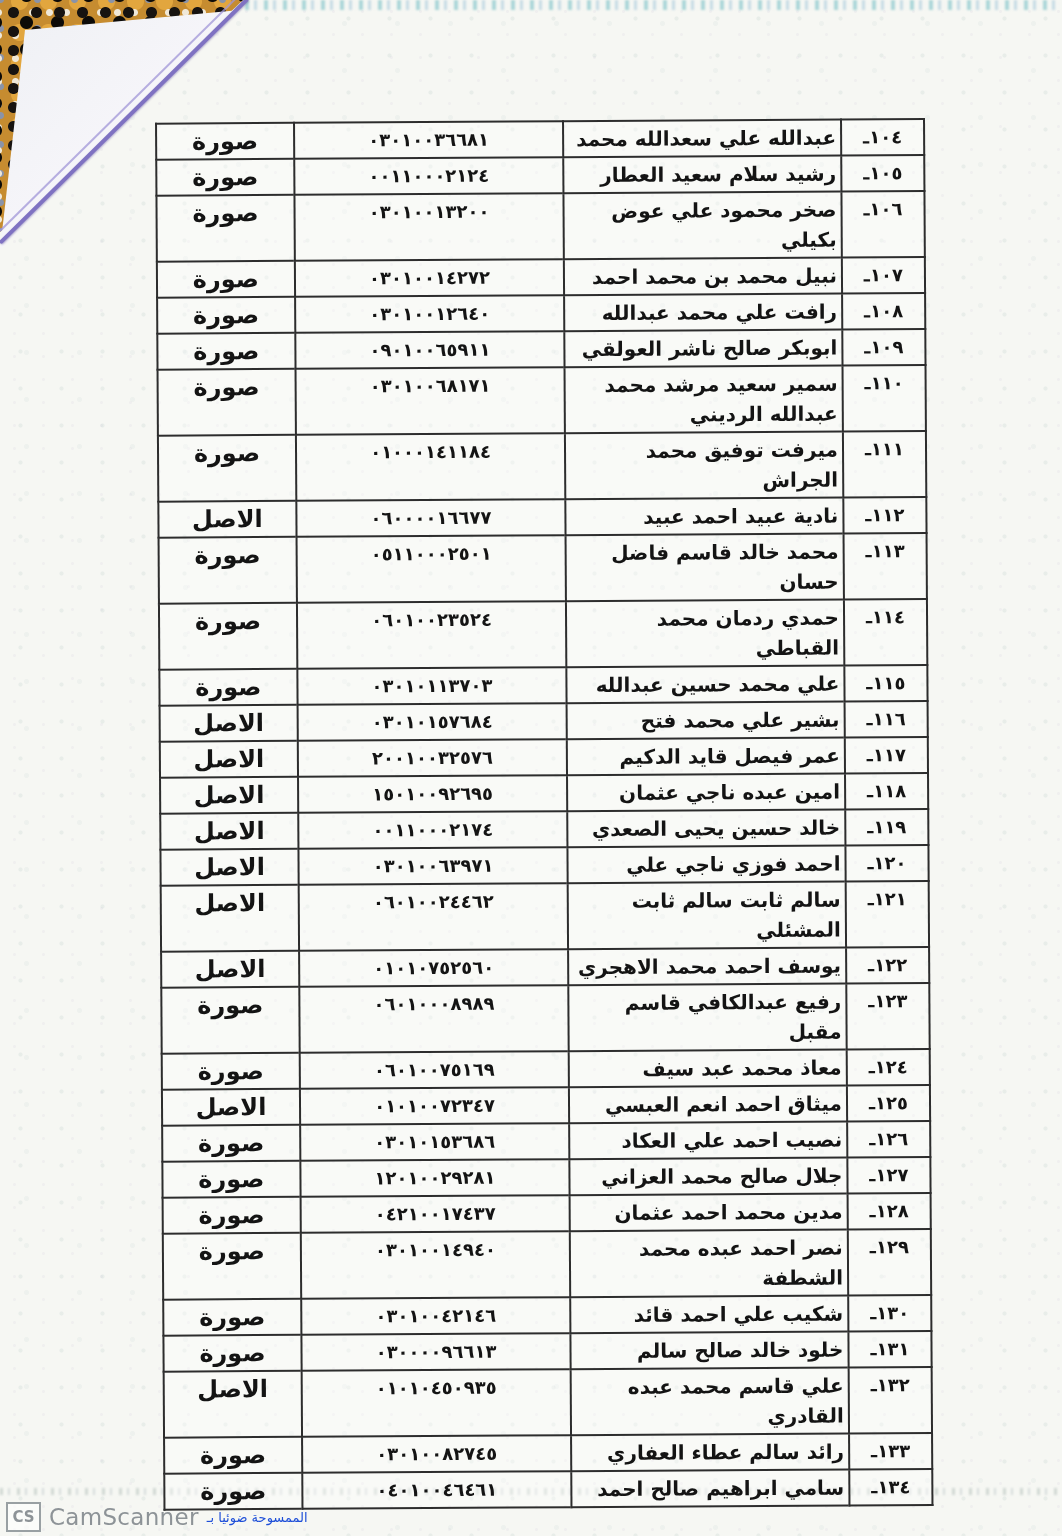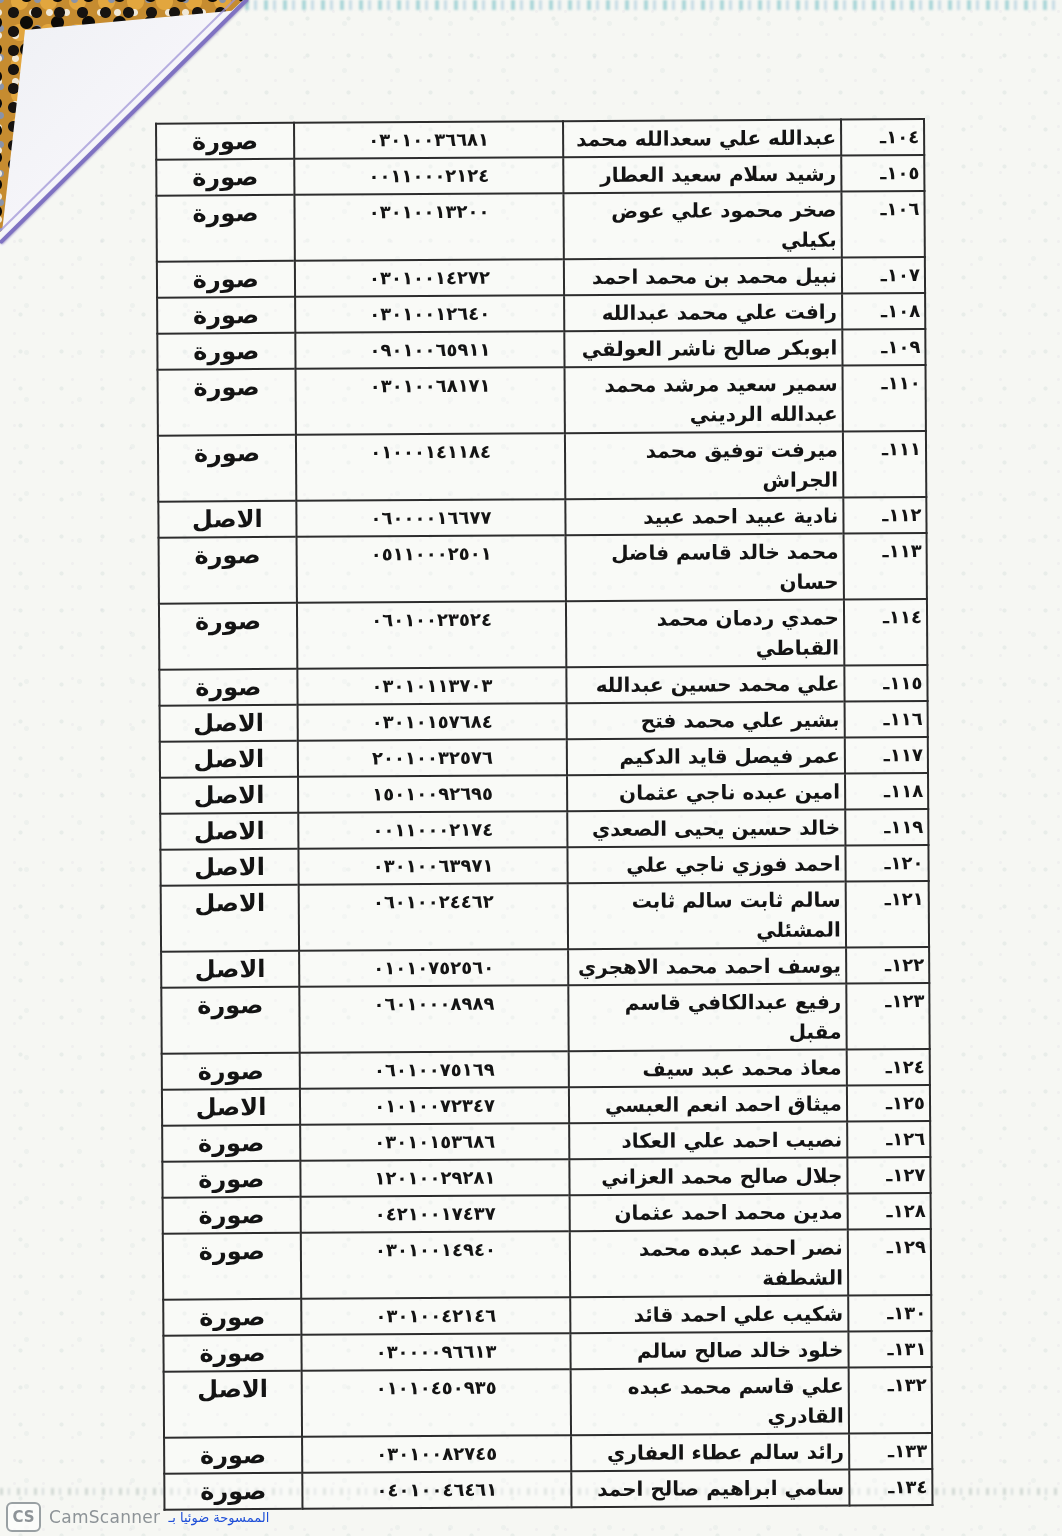--- a/index.html
+++ b/index.html
@@ -71,37 +71,37 @@
     transform:rotate(-0.35deg);transform-origin:100% 0;
   }
   table.records{
     width:100%;border-collapse:collapse;direction:rtl;
     background:rgba(255,255,255,.35);
   }
   table.records td{
     border:2px solid #2d2d2d;vertical-align:top;
     padding:2px 4px;font-weight:bold;color:#141414;
   }
-  td.cell-index{width:75px;font-size:18px;letter-spacing:3px;line-height:30px;white-space:nowrap;margin-left:29px;}
+  td.cell-index{width:75px;text-align:center;font-size:18px;letter-spacing:3px;line-height:30px;white-space:nowrap;margin-left:29px;}
   td.cell-name{width:277px;text-align:right;font-size:20px;line-height:30px;white-space:pre-line;padding-right:8px;}
   td.cell-number{width:267px;text-align:center;font-size:18px;letter-spacing:4px;line-height:30px;white-space:nowrap;}
   td.cell-status{width:131px;text-align:center;font-size:24px;line-height:30px;}
   table.records tr{height:35px;}
   
   .footer{
     position:absolute;left:6px;top:1502px;
     display:flex;align-items:center;gap:8px;direction:ltr;
   }
   .cs-badge{
-    width:31px;height:26px;border:2.5px solid #99a0a3;border-radius:6px;
+    width:31px;height:26px;border:2.5px solid #99a0a3;border-radius:0;
     color:#8d9397;font-weight:bold;font-size:15px;
     display:flex;align-items:center;justify-content:center;
     background:rgba(255,255,255,.6);
   }
-  .brand{color:#8d9397;font-size:17px;letter-spacing:.3px;}
+  .brand{color:#8d9397;font-size:23px;letter-spacing:.3px;}
   .tagline{color:#1d4ed8;font-size:13px;}
 </style>
 </head>
 <body>
 
 <div class="paper-noise"></div>
 <div class="top-edge-noise"></div>
 <div class="footer-noise"></div>
 
 <div class="corner-texture"></div>

